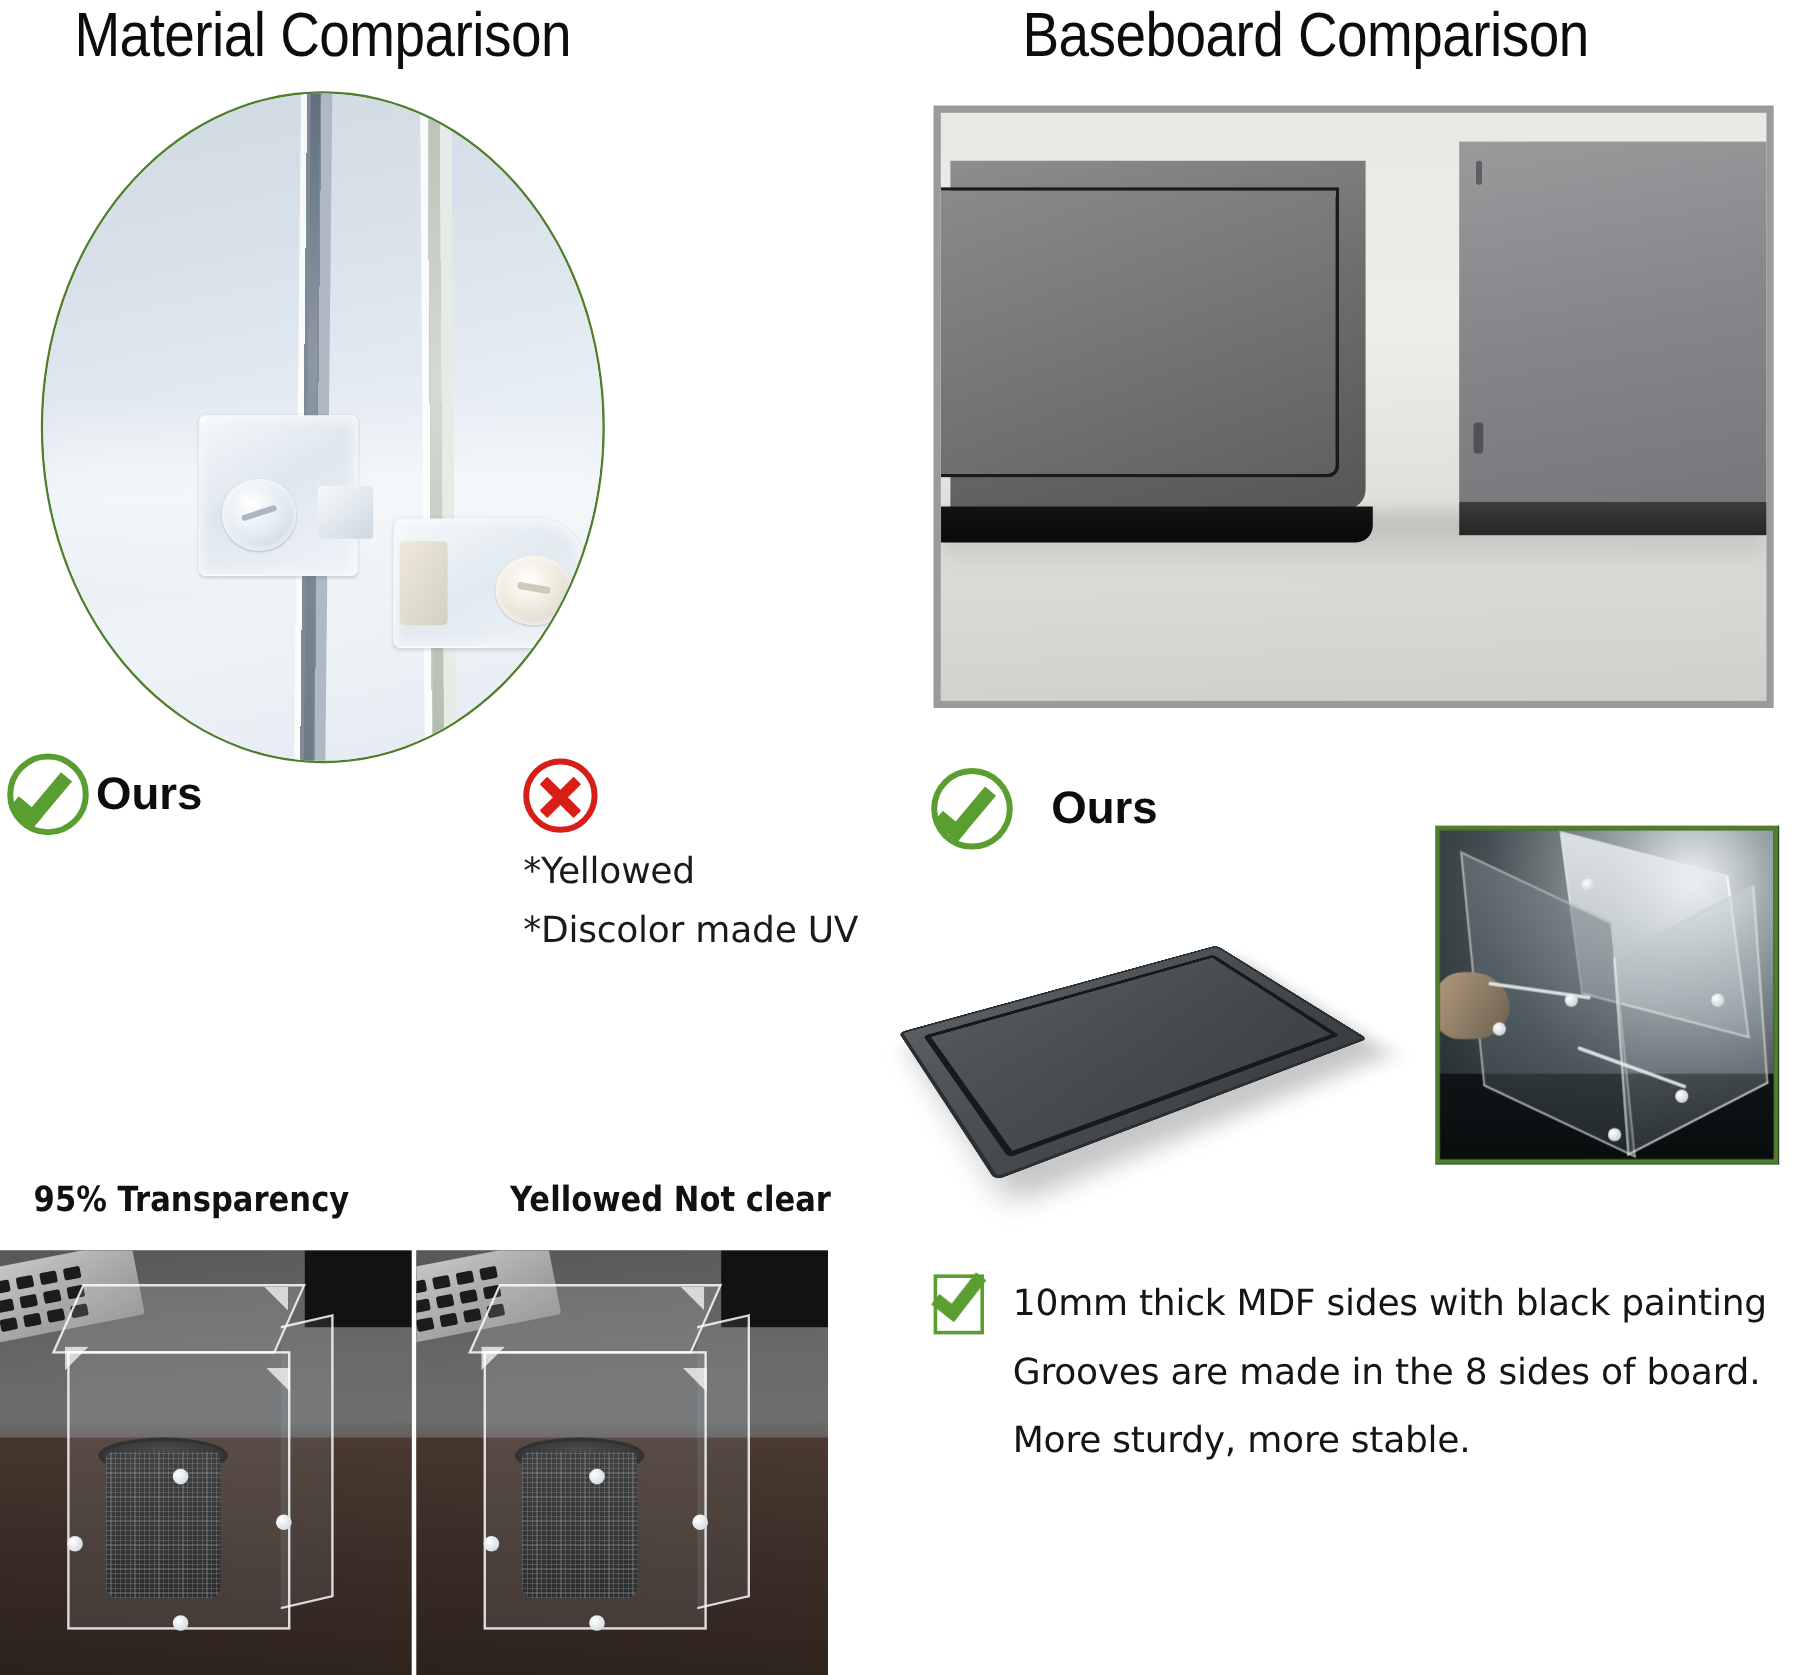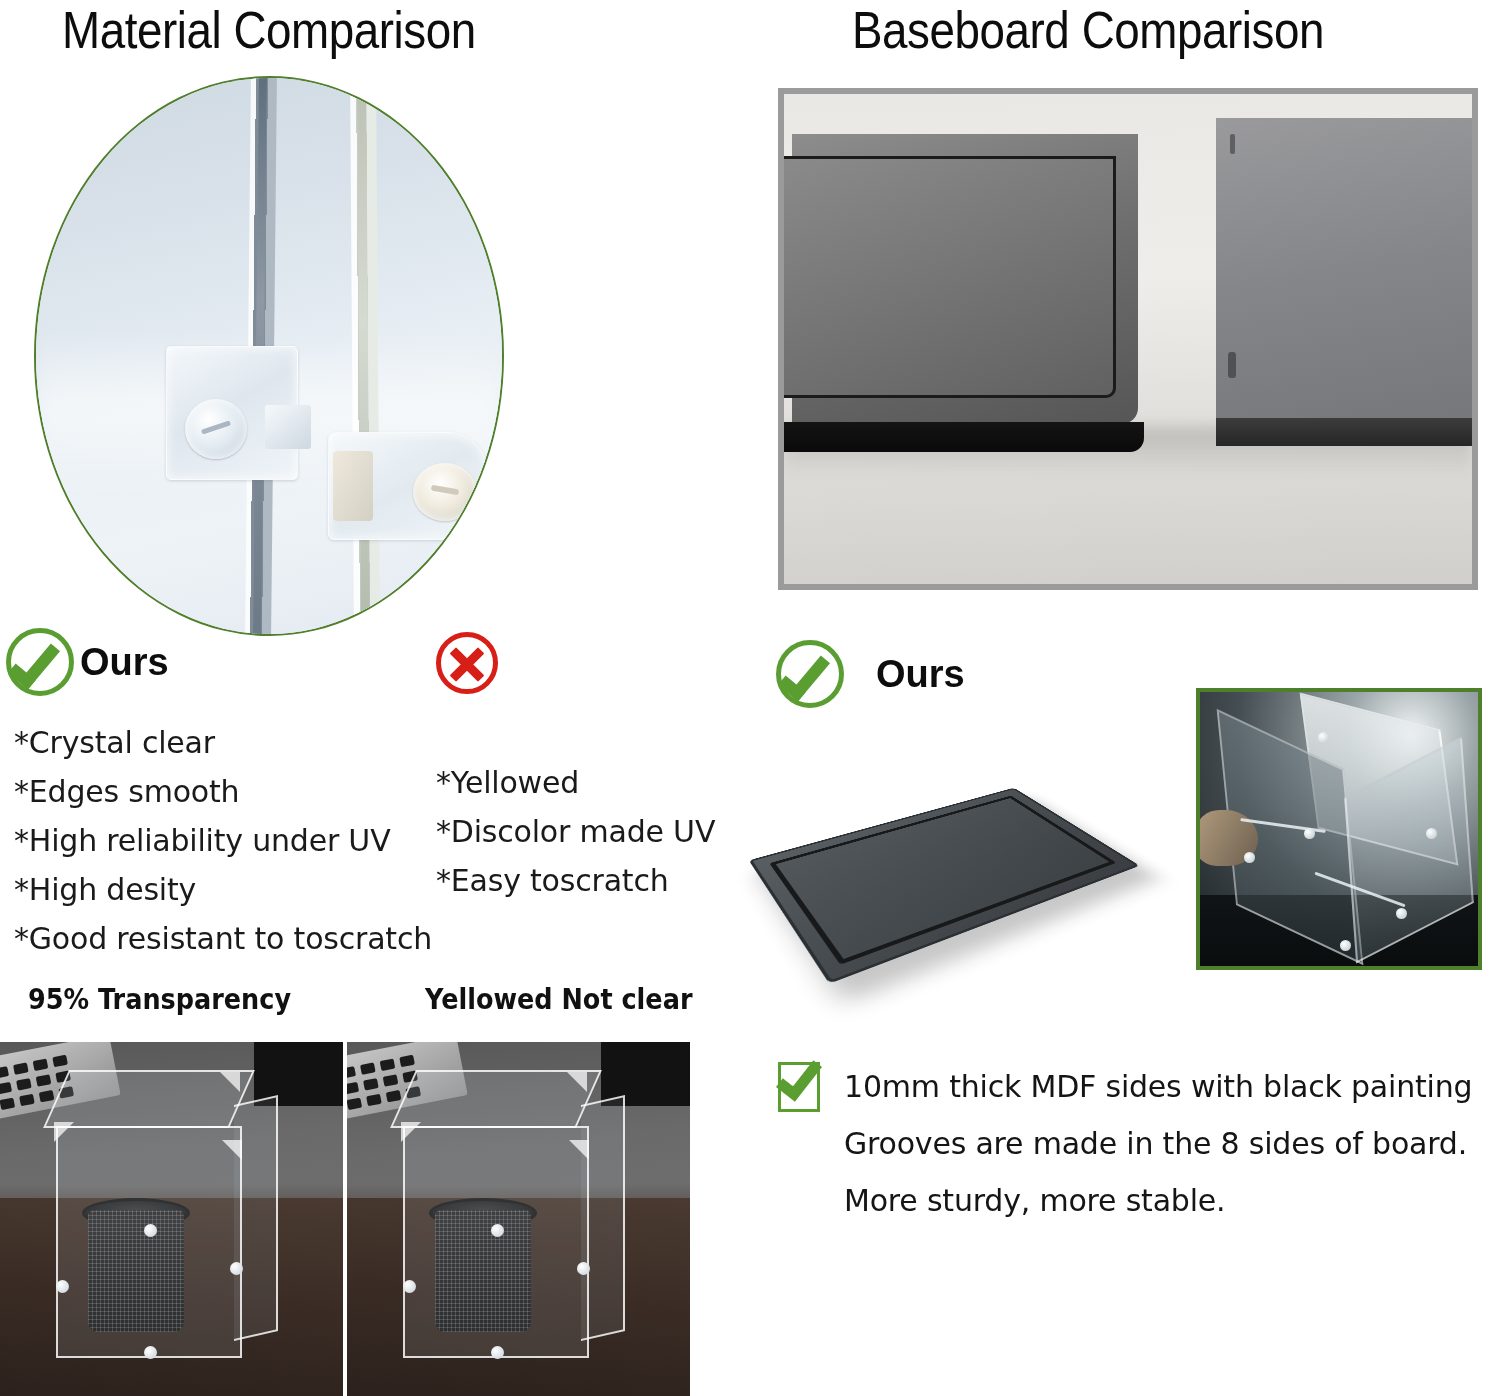--- a/index.html
+++ b/index.html
@@ -197,21 +197,21 @@
   .badge-label {
     font-family:"Liberation Sans", sans-serif;
     font-weight:bold; font-size:38px; color:#0d0d0d;
     margin-left:6px; white-space:nowrap;
   }
   #ours-right .badge-label { margin-left: 32px; }
 
   
   .feat-list { position:absolute; }
   #feat-ours   { left: 14px;  top: 718px; }
-  #feat-theirs { left: 436px; top: 758px; }
+  #feat-theirs { left: 436px; top: 702px; }
   .feat-item {
     font-family:"DejaVu Sans", sans-serif;
     font-size: 30px;
     color:#1a1a1a;
     line-height: 49px;
     white-space:nowrap;
     letter-spacing:-0.2px;
   }
 
   
@@ -438,32 +438,24 @@
     <div class="badge-label"></div>
   </div>
 
   <div class="badge-row" id="ours-right">
     <div class="circle-icon green">
       <div class="check-glyph"></div>
     </div>
     <div class="badge-label">Ours</div>
   </div>
 
-  <div class="feat-list" id="feat-ours">
-    <div class="feat-item">*Crystal clear</div>
-    <div class="feat-item">*Edges smooth</div>
-    <div class="feat-item">*High reliability under UV</div>
-    <div class="feat-item">*High desity</div>
-    <div class="feat-item">*Good resistant to toscratch</div>
-  </div>
 
   <div class="feat-list" id="feat-theirs">
     <div class="feat-item">*Yellowed</div>
     <div class="feat-item">*Discolor made UV</div>
-    <div class="feat-item">*Easy toscratch</div>
   </div>
 
   <div class="cap" id="cap-left">95% Transparency</div>
   <div class="cap" id="cap-right">Yellowed Not clear</div>
 
   <div class="case-photo" id="case-photo-1">
     <div class="cs-desk-top"></div>
     <div class="cs-desk-mid"></div>
     <div class="cs-desk-bottom"></div>
     <div class="cs-black-strip"></div>

